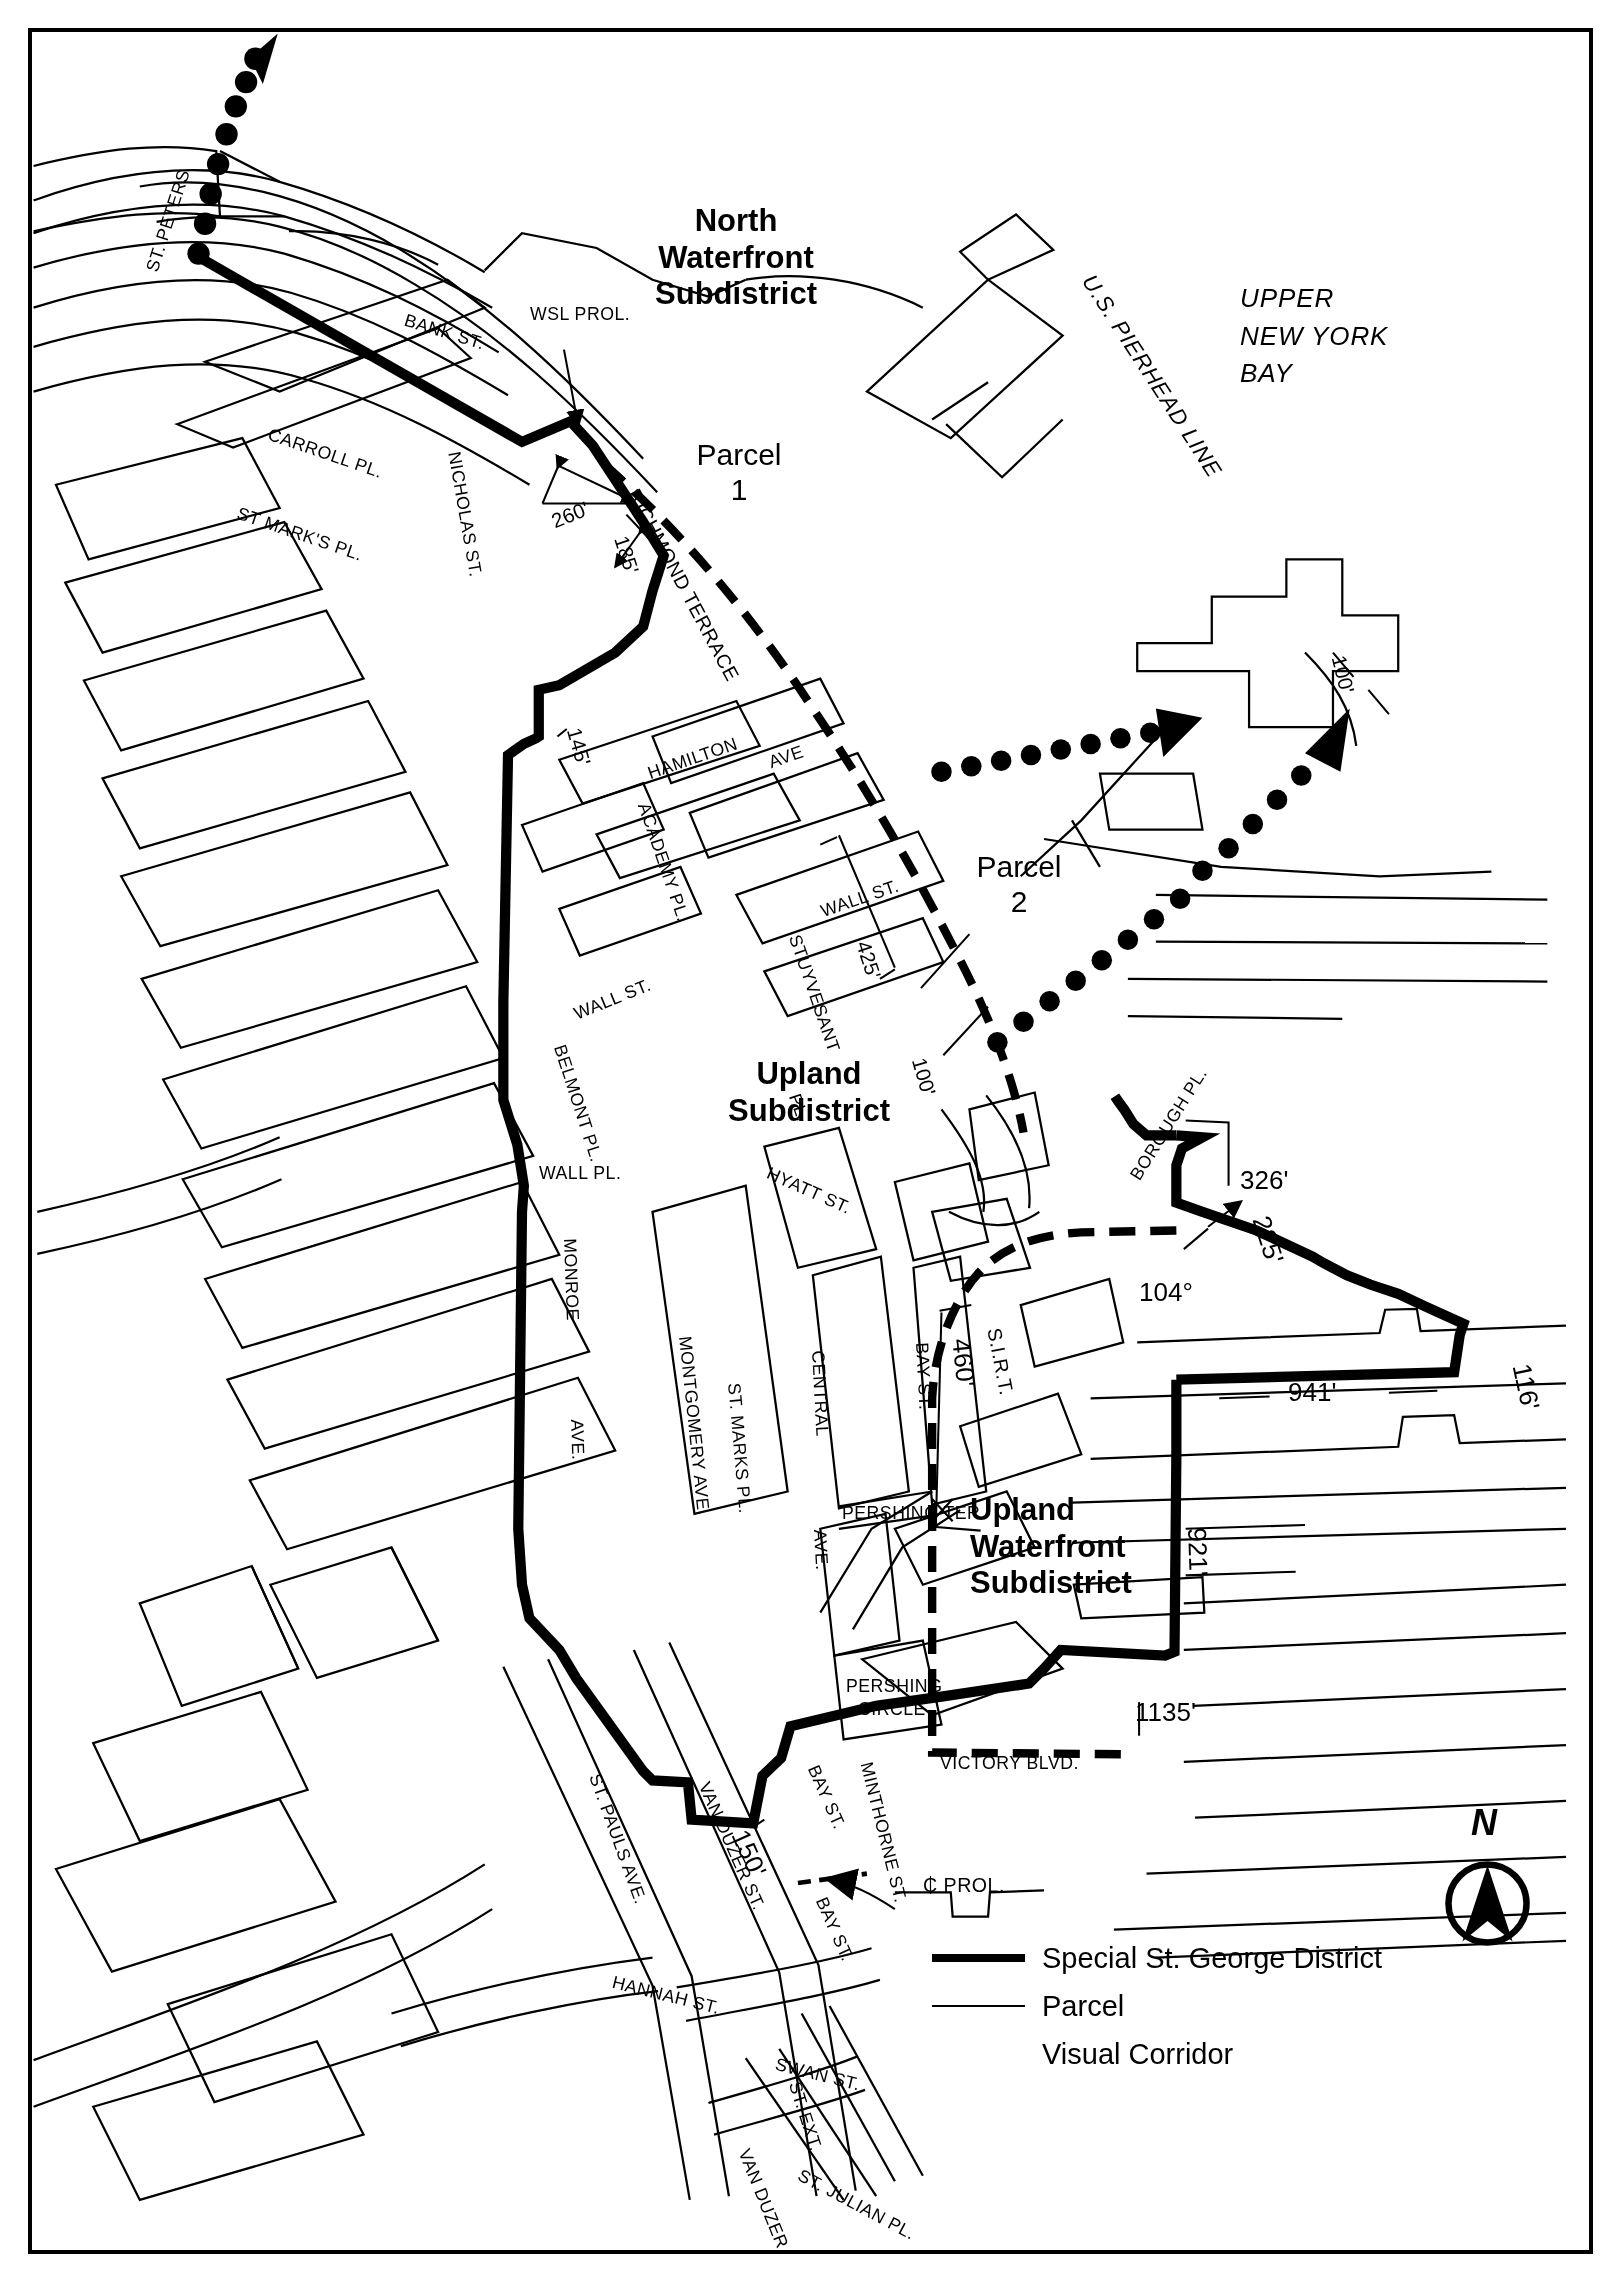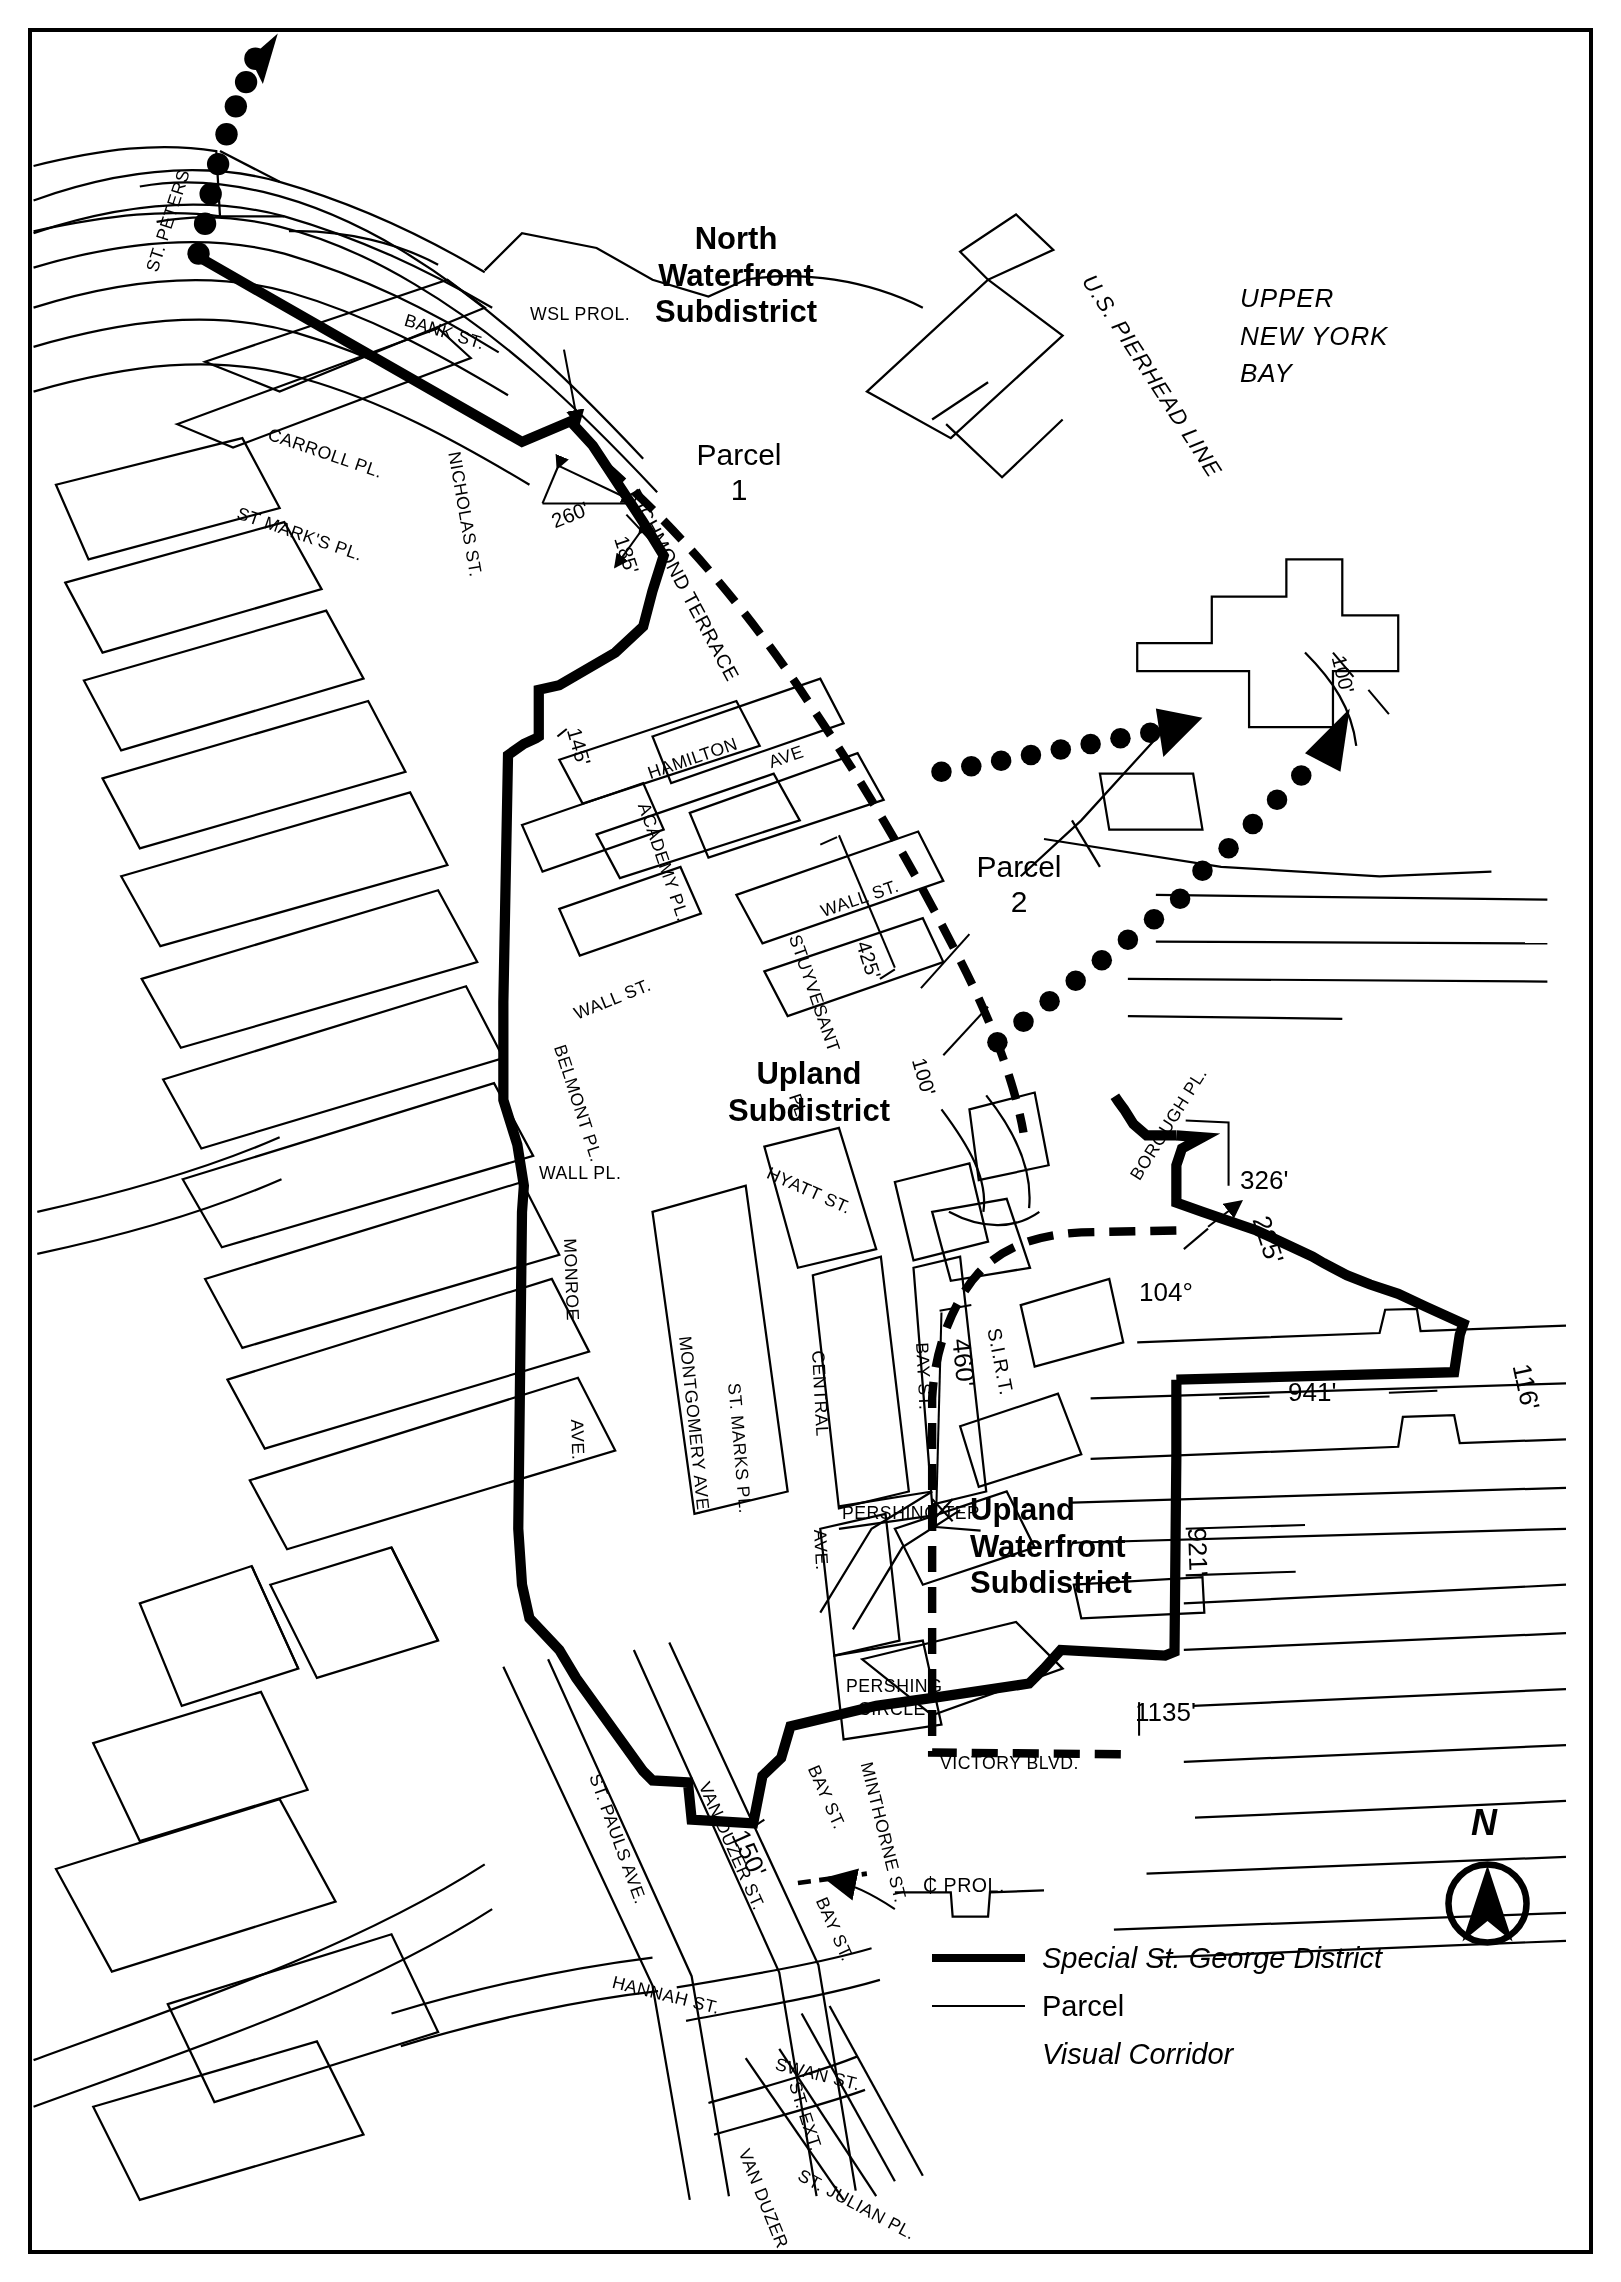--- a/index.html
+++ b/index.html
@@ -16,21 +16,21 @@
   .subhdr{font-size:31px;font-weight:bold;line-height:1.18;text-align:center;}
   .parcel{font-size:30px;text-align:center;line-height:1.15;}
   .bay{font-size:26px;font-style:italic;text-align:left;line-height:1.45;letter-spacing:0.9px;}
   .pier{font-size:22.4px;font-style:italic;letter-spacing:0.9px;}
 
   
   #legend{position:absolute;left:932px;top:1934px;width:522px;}
   .lrow{display:flex;align-items:center;height:48px;}
   .lkey{width:110px;flex:0 0 110px;display:flex;align-items:center;}
   .ltxt{font-size:29px;}
-  .ltxt.i{font-style:italic;text-align:center;}
+  .ltxt.i{text-align:center;}
   .k-solidthick{width:93px;height:8.4px;background:#000;}
   .k-dashed{width:93px;height:0;border-top:8.4px dashed #000;}
   .k-thin{width:93px;height:2.8px;background:#000;}
   .k-blank{width:93px;height:2.8px;background:transparent;}
 
   
   #compass{position:absolute;left:1436px;top:1804px;width:103px;height:158px;}
   #compass .n{position:absolute;left:35px;top:-1.9px;font-size:36px;font-weight:bold;font-style:italic;}
 </style>
 </head>
@@ -294,21 +294,21 @@
       <path d="M960,2048 C930,2028 910,2020 890,2016" marker-end="url(#arrb)"></path>
 
       <path d="M1000,1608 L1022,1632 M1022,1608 L1000,1632"></path>
 
       <path d="M1430,700 L1452,726"></path>
       <path d="M1468,740 L1490,766"></path>
     </g>
 
   </svg>
 
-  <div class="lbl subhdr" style="left:615px;top:203px;width:242px;margin-top:18px;">
+  <div class="lbl subhdr" style="left:615px;top:203px;width:242px;">
     <div>North</div>
     <div>Waterfront</div>
     <div>Subdistrict</div>
   </div>
 
   <div class="lbl subhdr" style="left:697px;top:1056px;width:224px;">
     <div>Upland</div>
     <div>Subdistrict</div>
   </div>
 

